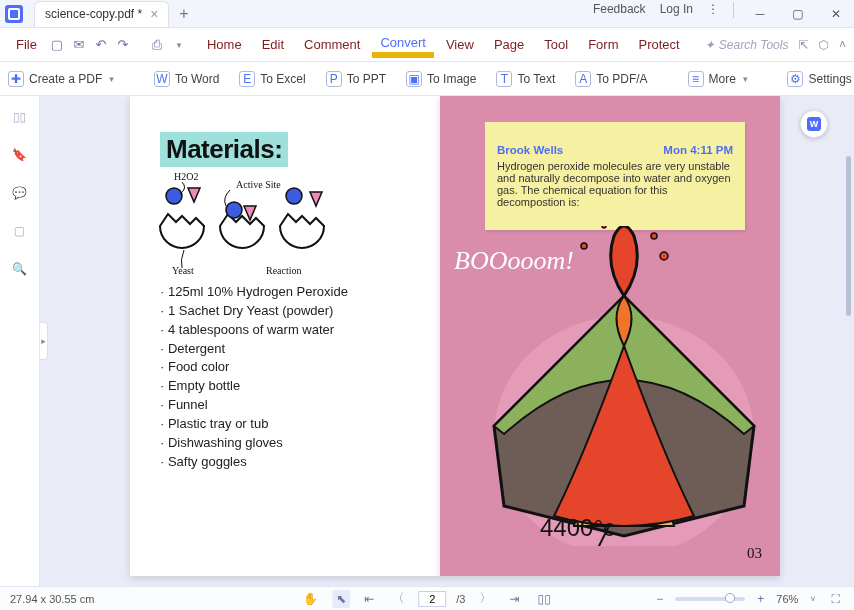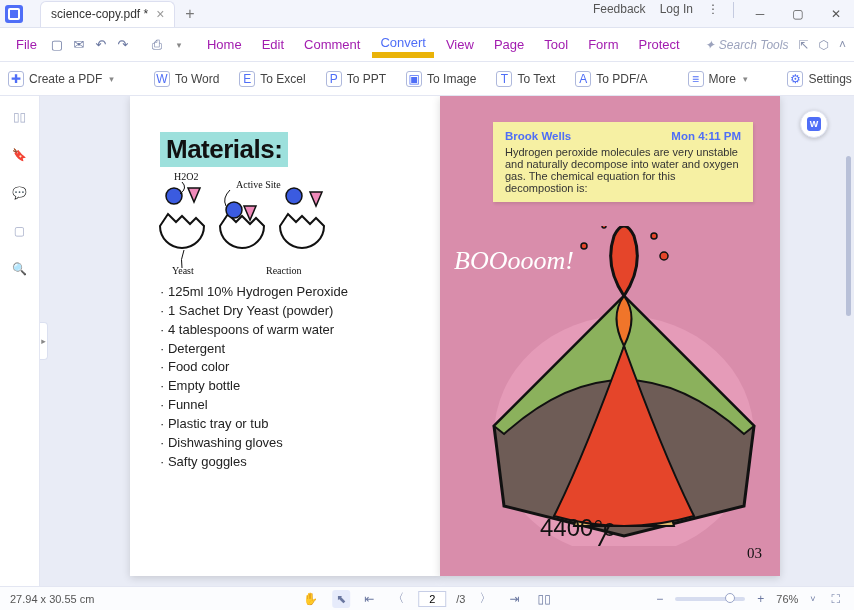--- a/index.html
+++ b/index.html
@@ -3,31 +3,31 @@
 <meta charset="utf-8">
 <style>
   * { margin: 0; padding: 0; box-sizing: border-box; }
   html, body { width: 854px; height: 610px; font-family: "Segoe UI", Arial, sans-serif; font-size: 12px; background:#fff; overflow:hidden; color:#333; }
   
   
   .titlebar { display:flex; align-items:center; height:28px; background:#f3f5fc; border-bottom:1px solid #dfe3f0; }
   .app-icon { width:28px; height:28px; display:flex; align-items:center; justify-content:center; }
   .app-icon-inner { width:18px; height:18px; background:#4f6ef7; border-radius:3px; position:relative; }
   .app-icon-inner::after { content:""; position:absolute; inset:3px; border:2px solid #fff; border-radius:2px; }
-  .tab { display:flex; align-items:center; height:26px; background:#fff; border:1px solid #dcdff0; border-bottom:none; border-radius:6px 6px 0 0; padding:0 10px; margin-left:12px; gap:8px; }
+  .tab { display:flex; align-items:center; height:26px; background:#fff; border:1px solid #dcdff0; border-bottom:none; border-radius:6px 6px 0 0; padding:0 10px; margin-left:6px; gap:8px; }
   .tab-title { color:#333; }
   .tab-close { color:#999; font-size:14px; line-height:1; }
   .tab-add { margin-left:10px; color:#777; font-size:16px; }
   .title-right { margin-left:auto; display:flex; gap:14px; padding-right:6px; color:#555; }
   .win-btn { width:24px; height:24px; display:flex; align-items:center; justify-content:center; color:#555; }
   .vline { width:1px; height:16px; background:#c5cbe0; }
   
   
   .menubar { display:flex; align-items:center; height:34px; background:#fff; border-bottom:1px solid #e3e6f2; padding:0 8px; gap:4px; }
-  .menubar .item { padding:4px 8px; color:#a21caf; font-size:13px; }
+  .menubar .item { padding:4px 8px; color:#7f1d1d; font-size:13px; }
   .menubar .item.active { color:#4f6ef7; border-bottom:6px solid #eab308; padding-bottom:2px; }
   .small-icons { display:flex; gap:6px; align-items:center; margin-right:8px; }
   .small-icons span { width:16px; height:16px; color:#6a77a0; display:flex; align-items:center; justify-content:center; font-size:13px; }
   .menubar .right { margin-left:auto; display:flex; align-items:center; gap:10px; color:#8891ad; }
   .search-box { display:flex; align-items:center; gap:4px; color:#9ca3bd; font-style:italic; }
   
   
   .toolbar { display:flex; align-items:center; height:34px; background:#fff; border-bottom:1px solid #e3e6f2; padding:0 8px; gap:20px; }
   .tool { display:flex; align-items:center; gap:5px; color:#444; font-size:12px; white-space:nowrap; }
   .tool .icn { width:16px; height:16px; display:flex; align-items:center; justify-content:center; color:#4f6ef7; font-size:12px; border:1px solid #aeb8dc; border-radius:3px; }
@@ -42,21 +42,21 @@
   .collapse-handle { position:absolute; left:0px; top:50%; transform:translateY(-50%); width:8px; height:38px; background:#fff; border:1px solid #dbe0f0; border-left:none; border-radius:0 4px 4px 0; color:#888; font-size:9px; display:flex; align-items:center; justify-content:center; }
   
   
   .spread { display:flex; gap:0; position:absolute; left:90px; top:0; }
   .page-left { width:310px; height:480px; background:#fff; box-shadow:0 2px 8px rgba(0,0,0,0.15); padding:36px 30px; }
   .materials-title { display:inline-block; background:#9de0dc; font-family:"Arial Black", sans-serif; font-size:26px; font-weight:700; color:#111; padding:2px 6px; letter-spacing:-0.5px; }
   .materials-list { margin-top:116px; font-family:"Segoe UI", sans-serif; font-size:13px; line-height:1.45; color:#222; }
   .materials-list div::before { content:"· "; }
   
   .page-right { width:340px; height:480px; background:#d98dab; box-shadow:0 2px 8px rgba(0,0,0,0.15); position:relative; }
-  .sticky { position:absolute; left:45px; top:26px; width:260px; background:#f6f0a3; padding:8px 12px; font-size:11px; color:#333; box-shadow:1px 2px 3px rgba(0,0,0,0.1);margin-left:8px; }
+  .sticky { position:absolute; left:45px; top:26px; width:260px; background:#f6f0a3; padding:22px 12px; font-size:11px; color:#333; box-shadow:1px 2px 3px rgba(0,0,0,0.1); }
   .sticky-head { display:flex; justify-content:space-between; font-weight:600; color:#4f6ef7; margin-bottom:4px; font-size:11.5px; }
   .page-num { position:absolute; right:18px; bottom:14px; color:#111; font-family:"Arial Black"; font-size:15px; }
   .boom { position:absolute; left:14px; top:150px; color:#fff; font-family:"Comic Sans MS", cursive; font-size:26px; font-style:italic; }
   .temp { position:absolute; left:100px; bottom:34px; color:#111; font-family:Liberation Sans, sans-serif; font-size:24px; }
   
   .float-widget { position:absolute; right:26px; top:14px; width:28px; height:28px; background:#fff; border-radius:14px; box-shadow:0 1px 4px rgba(0,0,0,0.2); display:flex; align-items:center; justify-content:center; color:#4f6ef7; font-weight:bold; font-size:10px; border:1px solid #dfe3f3; }
   .float-widget .w { width:14px; height:14px; background:#4f6ef7; color:#fff; border-radius:3px; display:flex; align-items:center; justify-content:center; font-size:9px; }
   
   .vscroll { position:absolute; right:3px; top:60px; width:5px; height:160px; background:#b8c0d8; border-radius:3px; }
   

